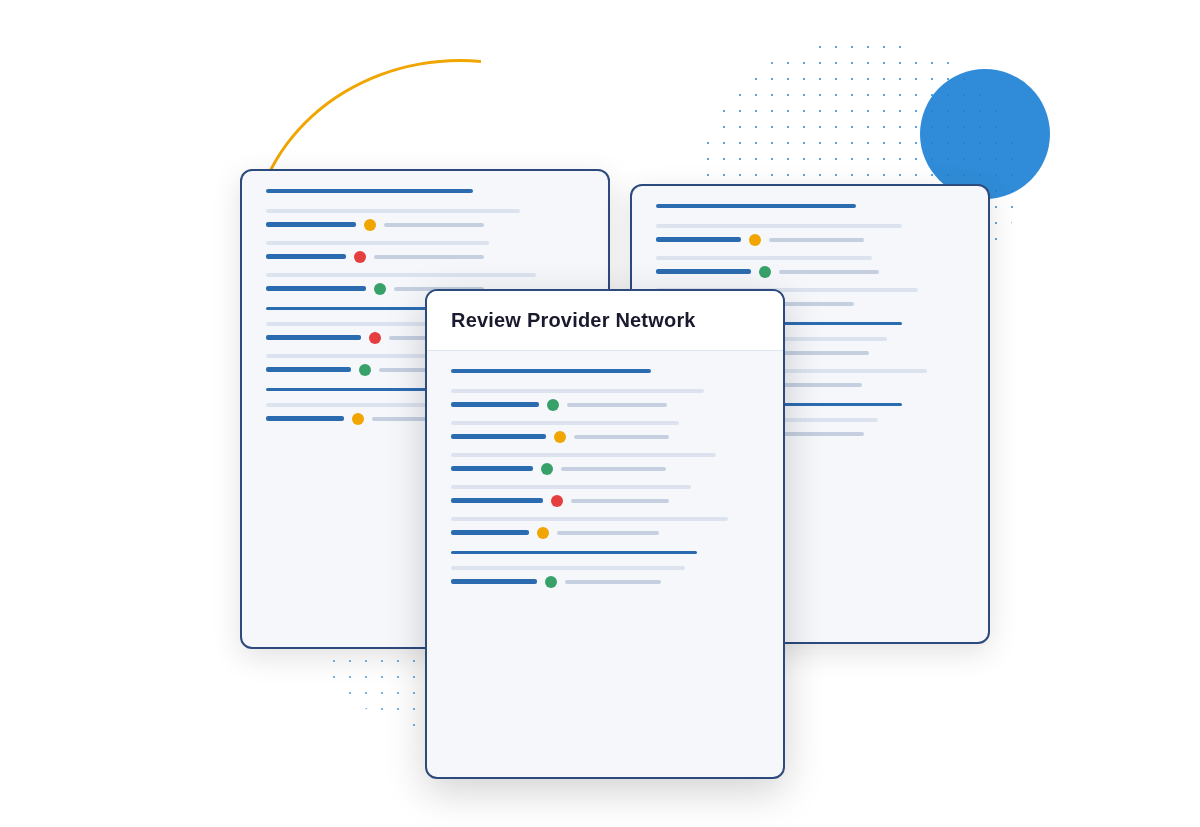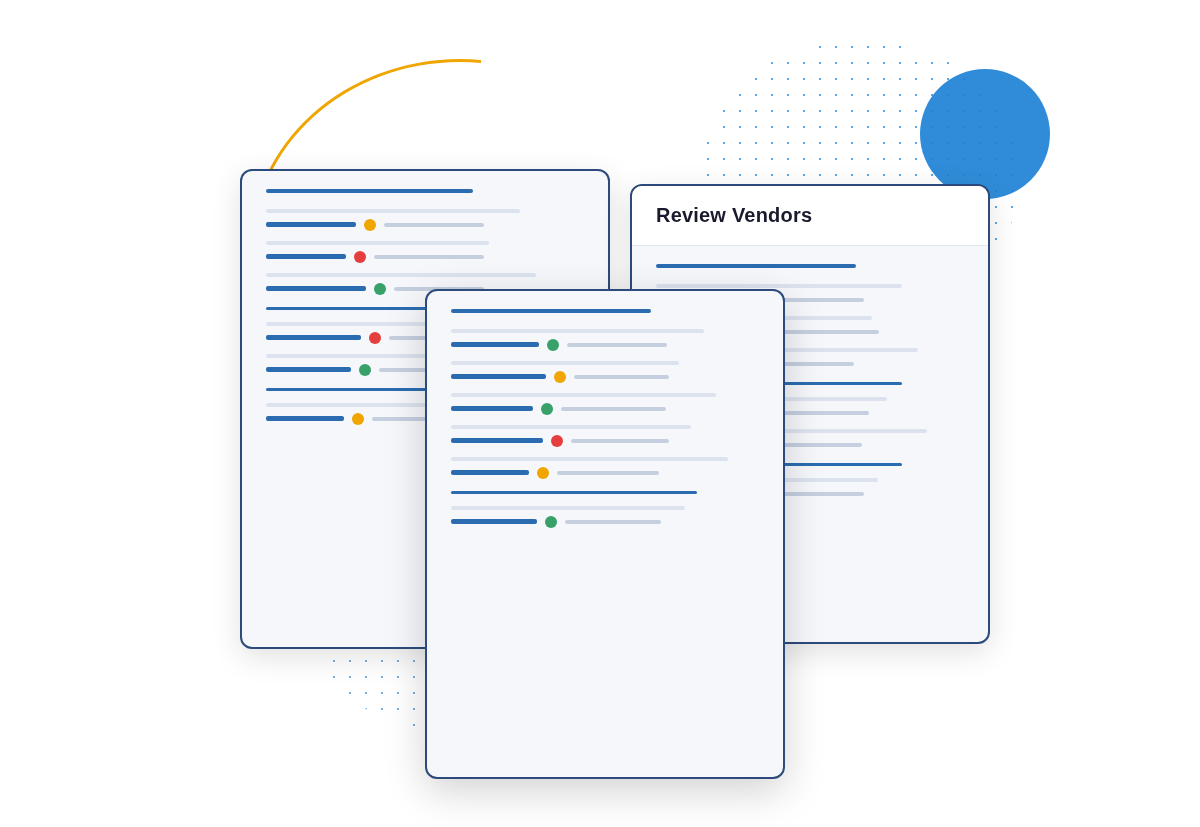--- a/index.html
+++ b/index.html
@@ -204,143 +204,143 @@
         <div style="display:flex;align-items:center;gap:8px;">
           <div style="height:5px;background:#2b6cb0;border-radius:2px;width:78px;"></div>
           <div class="dot yellow"></div>
           <div style="height:4px;background:#c5cfe0;border-radius:2px;width:98px;"></div>
         </div>
       </div>
     </div>
   </div>
 
   <div class="card card-right">
+    <div class="card-body">
+
+      <div style="height:4px;background:#2b6cb0;border-radius:2px;width:65%;margin-bottom:16px;"></div>
+
+      <div style="margin-bottom:10px;">
+        <div style="height:4px;background:#dce3ef;border-radius:2px;width:80%;margin-bottom:6px;"></div>
+        <div style="display:flex;align-items:center;gap:8px;">
+          <div style="height:5px;background:#2b6cb0;border-radius:2px;width:85px;"></div>
+          <div class="dot yellow"></div>
+          <div style="height:4px;background:#c5cfe0;border-radius:2px;width:95px;"></div>
+        </div>
+      </div>
+
+      <div style="margin-bottom:10px;">
+        <div style="height:4px;background:#dce3ef;border-radius:2px;width:70%;margin-bottom:6px;"></div>
+        <div style="display:flex;align-items:center;gap:8px;">
+          <div style="height:5px;background:#2b6cb0;border-radius:2px;width:95px;"></div>
+          <div class="dot green"></div>
+          <div style="height:4px;background:#c5cfe0;border-radius:2px;width:100px;"></div>
+        </div>
+      </div>
+
+      <div style="margin-bottom:10px;">
+        <div style="height:4px;background:#dce3ef;border-radius:2px;width:85%;margin-bottom:6px;"></div>
+        <div style="display:flex;align-items:center;gap:8px;">
+          <div style="height:5px;background:#2b6cb0;border-radius:2px;width:80px;"></div>
+          <div class="dot yellow"></div>
+          <div style="height:4px;background:#c5cfe0;border-radius:2px;width:90px;"></div>
+        </div>
+      </div>
+
+      <div style="height:3px;background:#2b6cb0;border-radius:2px;width:80%;margin:12px 0;"></div>
+
+      <div style="margin-bottom:10px;">
+        <div style="height:4px;background:#dce3ef;border-radius:2px;width:75%;margin-bottom:6px;"></div>
+        <div style="display:flex;align-items:center;gap:8px;">
+          <div style="height:5px;background:#2b6cb0;border-radius:2px;width:90px;"></div>
+          <div class="dot red"></div>
+          <div style="height:4px;background:#c5cfe0;border-radius:2px;width:95px;"></div>
+        </div>
+      </div>
+
+      <div style="margin-bottom:10px;">
+        <div style="height:4px;background:#dce3ef;border-radius:2px;width:88%;margin-bottom:6px;"></div>
+        <div style="display:flex;align-items:center;gap:8px;">
+          <div style="height:5px;background:#2b6cb0;border-radius:2px;width:78px;"></div>
+          <div class="dot yellow"></div>
+          <div style="height:4px;background:#c5cfe0;border-radius:2px;width:100px;"></div>
+        </div>
+      </div>
+
+      <div style="height:3px;background:#2b6cb0;border-radius:2px;width:80%;margin:12px 0;"></div>
+
+      <div style="margin-bottom:6px;">
+        <div style="height:4px;background:#dce3ef;border-radius:2px;width:72%;margin-bottom:6px;"></div>
+        <div style="display:flex;align-items:center;gap:8px;">
+          <div style="height:5px;background:#2b6cb0;border-radius:2px;width:88px;"></div>
+          <div class="dot red"></div>
+          <div style="height:4px;background:#c5cfe0;border-radius:2px;width:92px;"></div>
+        </div>
+      </div>
+    </div>
+  </div>
+
+  <div class="card card-center">
     <div class="card-header">
-      <span class="card-title">Review Vendors</span>
+      <span class="card-title">Review Provider Network</span>
     </div>
     <div class="card-body">
 
       <div style="height:4px;background:#2b6cb0;border-radius:2px;width:65%;margin-bottom:16px;"></div>
 
       <div style="margin-bottom:10px;">
-        <div style="height:4px;background:#dce3ef;border-radius:2px;width:80%;margin-bottom:6px;"></div>
-        <div style="display:flex;align-items:center;gap:8px;">
-          <div style="height:5px;background:#2b6cb0;border-radius:2px;width:85px;"></div>
+        <div style="height:4px;background:#dce3ef;border-radius:2px;width:82%;margin-bottom:6px;"></div>
+        <div style="display:flex;align-items:center;gap:8px;">
+          <div style="height:5px;background:#2b6cb0;border-radius:2px;width:88px;"></div>
+          <div class="dot green"></div>
+          <div style="height:4px;background:#c5cfe0;border-radius:2px;width:100px;"></div>
+        </div>
+      </div>
+
+      <div style="margin-bottom:10px;">
+        <div style="height:4px;background:#dce3ef;border-radius:2px;width:74%;margin-bottom:6px;"></div>
+        <div style="display:flex;align-items:center;gap:8px;">
+          <div style="height:5px;background:#2b6cb0;border-radius:2px;width:95px;"></div>
           <div class="dot yellow"></div>
           <div style="height:4px;background:#c5cfe0;border-radius:2px;width:95px;"></div>
         </div>
       </div>
 
       <div style="margin-bottom:10px;">
-        <div style="height:4px;background:#dce3ef;border-radius:2px;width:70%;margin-bottom:6px;"></div>
-        <div style="display:flex;align-items:center;gap:8px;">
-          <div style="height:5px;background:#2b6cb0;border-radius:2px;width:95px;"></div>
-          <div class="dot green"></div>
-          <div style="height:4px;background:#c5cfe0;border-radius:2px;width:100px;"></div>
-        </div>
-      </div>
-
-      <div style="margin-bottom:10px;">
-        <div style="height:4px;background:#dce3ef;border-radius:2px;width:85%;margin-bottom:6px;"></div>
-        <div style="display:flex;align-items:center;gap:8px;">
-          <div style="height:5px;background:#2b6cb0;border-radius:2px;width:80px;"></div>
-          <div class="dot yellow"></div>
-          <div style="height:4px;background:#c5cfe0;border-radius:2px;width:90px;"></div>
-        </div>
-      </div>
-
-      <div style="height:3px;background:#2b6cb0;border-radius:2px;width:80%;margin:12px 0;"></div>
-
-      <div style="margin-bottom:10px;">
-        <div style="height:4px;background:#dce3ef;border-radius:2px;width:75%;margin-bottom:6px;"></div>
-        <div style="display:flex;align-items:center;gap:8px;">
-          <div style="height:5px;background:#2b6cb0;border-radius:2px;width:90px;"></div>
-          <div class="dot red"></div>
-          <div style="height:4px;background:#c5cfe0;border-radius:2px;width:95px;"></div>
-        </div>
-      </div>
-
-      <div style="margin-bottom:10px;">
-        <div style="height:4px;background:#dce3ef;border-radius:2px;width:88%;margin-bottom:6px;"></div>
+        <div style="height:4px;background:#dce3ef;border-radius:2px;width:86%;margin-bottom:6px;"></div>
+        <div style="display:flex;align-items:center;gap:8px;">
+          <div style="height:5px;background:#2b6cb0;border-radius:2px;width:82px;"></div>
+          <div class="dot green"></div>
+          <div style="height:4px;background:#c5cfe0;border-radius:2px;width:105px;"></div>
+        </div>
+      </div>
+
+      <div style="margin-bottom:10px;">
+        <div style="height:4px;background:#dce3ef;border-radius:2px;width:78%;margin-bottom:6px;"></div>
+        <div style="display:flex;align-items:center;gap:8px;">
+          <div style="height:5px;background:#2b6cb0;border-radius:2px;width:92px;"></div>
+          <div class="dot red"></div>
+          <div style="height:4px;background:#c5cfe0;border-radius:2px;width:98px;"></div>
+        </div>
+      </div>
+
+      <div style="margin-bottom:10px;">
+        <div style="height:4px;background:#dce3ef;border-radius:2px;width:90%;margin-bottom:6px;"></div>
         <div style="display:flex;align-items:center;gap:8px;">
           <div style="height:5px;background:#2b6cb0;border-radius:2px;width:78px;"></div>
           <div class="dot yellow"></div>
-          <div style="height:4px;background:#c5cfe0;border-radius:2px;width:100px;"></div>
+          <div style="height:4px;background:#c5cfe0;border-radius:2px;width:102px;"></div>
         </div>
       </div>
 
       <div style="height:3px;background:#2b6cb0;border-radius:2px;width:80%;margin:12px 0;"></div>
 
       <div style="margin-bottom:6px;">
-        <div style="height:4px;background:#dce3ef;border-radius:2px;width:72%;margin-bottom:6px;"></div>
-        <div style="display:flex;align-items:center;gap:8px;">
-          <div style="height:5px;background:#2b6cb0;border-radius:2px;width:88px;"></div>
-          <div class="dot red"></div>
-          <div style="height:4px;background:#c5cfe0;border-radius:2px;width:92px;"></div>
+        <div style="height:4px;background:#dce3ef;border-radius:2px;width:76%;margin-bottom:6px;"></div>
+        <div style="display:flex;align-items:center;gap:8px;">
+          <div style="height:5px;background:#2b6cb0;border-radius:2px;width:86px;"></div>
+          <div class="dot green"></div>
+          <div style="height:4px;background:#c5cfe0;border-radius:2px;width:96px;"></div>
         </div>
       </div>
     </div>
   </div>
 
-  <div class="card card-center">
-    <div class="card-body">
-
-      <div style="height:4px;background:#2b6cb0;border-radius:2px;width:65%;margin-bottom:16px;"></div>
-
-      <div style="margin-bottom:10px;">
-        <div style="height:4px;background:#dce3ef;border-radius:2px;width:82%;margin-bottom:6px;"></div>
-        <div style="display:flex;align-items:center;gap:8px;">
-          <div style="height:5px;background:#2b6cb0;border-radius:2px;width:88px;"></div>
-          <div class="dot green"></div>
-          <div style="height:4px;background:#c5cfe0;border-radius:2px;width:100px;"></div>
-        </div>
-      </div>
-
-      <div style="margin-bottom:10px;">
-        <div style="height:4px;background:#dce3ef;border-radius:2px;width:74%;margin-bottom:6px;"></div>
-        <div style="display:flex;align-items:center;gap:8px;">
-          <div style="height:5px;background:#2b6cb0;border-radius:2px;width:95px;"></div>
-          <div class="dot yellow"></div>
-          <div style="height:4px;background:#c5cfe0;border-radius:2px;width:95px;"></div>
-        </div>
-      </div>
-
-      <div style="margin-bottom:10px;">
-        <div style="height:4px;background:#dce3ef;border-radius:2px;width:86%;margin-bottom:6px;"></div>
-        <div style="display:flex;align-items:center;gap:8px;">
-          <div style="height:5px;background:#2b6cb0;border-radius:2px;width:82px;"></div>
-          <div class="dot green"></div>
-          <div style="height:4px;background:#c5cfe0;border-radius:2px;width:105px;"></div>
-        </div>
-      </div>
-
-      <div style="margin-bottom:10px;">
-        <div style="height:4px;background:#dce3ef;border-radius:2px;width:78%;margin-bottom:6px;"></div>
-        <div style="display:flex;align-items:center;gap:8px;">
-          <div style="height:5px;background:#2b6cb0;border-radius:2px;width:92px;"></div>
-          <div class="dot red"></div>
-          <div style="height:4px;background:#c5cfe0;border-radius:2px;width:98px;"></div>
-        </div>
-      </div>
-
-      <div style="margin-bottom:10px;">
-        <div style="height:4px;background:#dce3ef;border-radius:2px;width:90%;margin-bottom:6px;"></div>
-        <div style="display:flex;align-items:center;gap:8px;">
-          <div style="height:5px;background:#2b6cb0;border-radius:2px;width:78px;"></div>
-          <div class="dot yellow"></div>
-          <div style="height:4px;background:#c5cfe0;border-radius:2px;width:102px;"></div>
-        </div>
-      </div>
-
-      <div style="height:3px;background:#2b6cb0;border-radius:2px;width:80%;margin:12px 0;"></div>
-
-      <div style="margin-bottom:6px;">
-        <div style="height:4px;background:#dce3ef;border-radius:2px;width:76%;margin-bottom:6px;"></div>
-        <div style="display:flex;align-items:center;gap:8px;">
-          <div style="height:5px;background:#2b6cb0;border-radius:2px;width:86px;"></div>
-          <div class="dot green"></div>
-          <div style="height:4px;background:#c5cfe0;border-radius:2px;width:96px;"></div>
-        </div>
-      </div>
-    </div>
-  </div>
-
 </div>
 
 </body></html>

